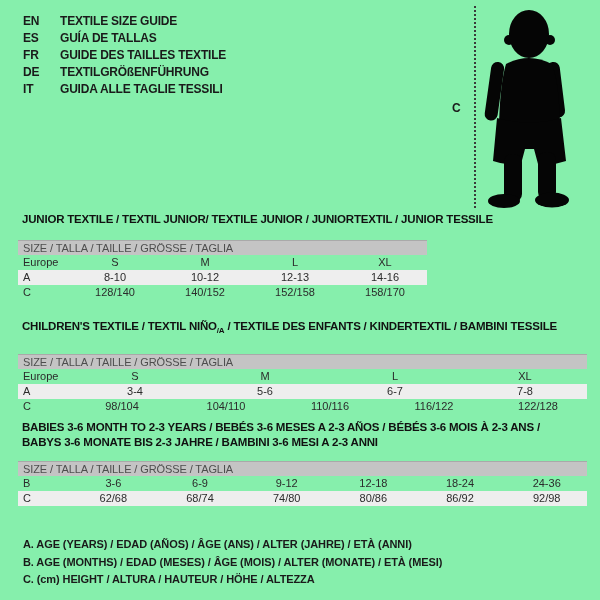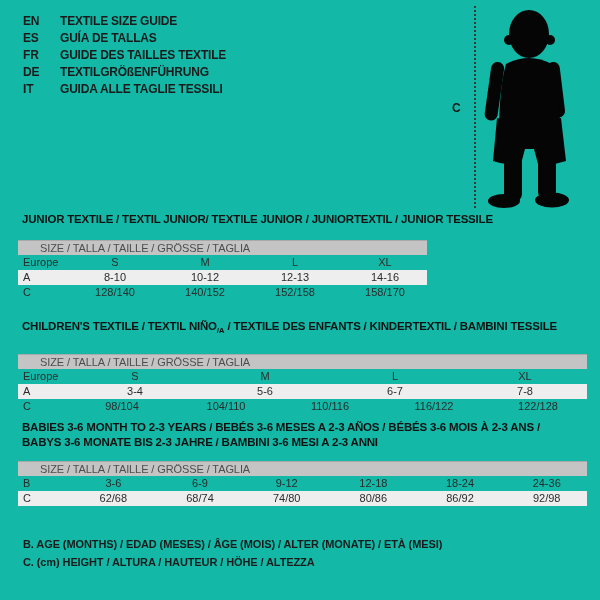--- a/index.html
+++ b/index.html
@@ -1,17 +1,17 @@
 <!DOCTYPE html>
 <html style="--header-bar-bg: #c4c4c4; --header-bar-text: #4d4d4d; --row-shade: #eeeeee; --silhouette: #050505;"><head>
 <meta charset="utf-8">
 <style>
   html,body{margin:0;padding:0;background:#fff;}
   .page{
-    position:relative;width:600px;height:600px;background:#14b8a6;overflow:hidden;
+    position:relative;width:600px;height:600px;background:#86efac;overflow:hidden;
     font-family:"Liberation Sans",sans-serif;color:#1a1a1a;
   }
   
   .lang-list{position:absolute;left:23px;top:13px;}
   .lang-row{display:flex;height:17px;line-height:17px;}
   .lang-code{width:37px;font-weight:bold;font-size:12px;letter-spacing:-0.2px;}
   .lang-label{font-weight:bold;font-size:12px;letter-spacing:-0.2px;white-space:nowrap;}
 
   
   .measure-line{position:absolute;left:474px;top:6px;height:202px;width:0;border-left:2px dotted #3a3a3a;}
@@ -23,21 +23,21 @@
   .sec-junior{top:212px;width:409px;}
   .sec-children{top:319px;width:569px;}
   .sec-babies{top:420px;width:569px;}
   .table-title{font-weight:bold;font-size:11.5px;line-height:14.5px;letter-spacing:-0.2px;margin-left:4px;color:#111;white-space:nowrap;}
   .table-title sub{font-size:8px;}
   .sec-junior .size-bar{margin-top:13px;}
   .sec-children .size-bar{margin-top:15px;}
   .sec-babies .size-bar{margin-top:12px;}
   .size-bar{
     height:14px;line-height:14px;background:var(--header-bar-bg,#c4c4c4);
-    color:var(--header-bar-text,#4d4d4d);font-size:11px;padding-left:22px;
+    color:var(--header-bar-text,#4d4d4d);font-size:11px;padding-left:5px;
     border-top:1px solid #a9a9a9;letter-spacing:-0.1px;
   }
   .t-row{display:flex;height:15px;line-height:15px;font-size:11px;color:#2b2b2b;gap:6px;}
   .t-row.shaded{background:var(--row-shade,#eee);}
   .t-label{width:44px;padding-left:5px;}
   .t-cell{flex:1;text-align:center;}
 
   
   .legend{position:absolute;left:23px;top:536px;}
   .legend-line{font-weight:bold;font-size:11px;line-height:17.5px;letter-spacing:-0.1px;white-space:nowrap;}
@@ -178,17 +178,18 @@
           <span class="t-cell">68/74</span>
           <span class="t-cell">74/80</span>
           <span class="t-cell">80/86</span>
           <span class="t-cell">86/92</span>
           <span class="t-cell">92/98</span>
         </div>
       </div>
   </div>
 
   <div class="legend">
+      <div class="legend-line">A. AGE (YEARS) / EDAD (AÑOS) / ÂGE (ANS) / ALTER (JAHRE) / ETÀ (ANNI)</div>
       <div class="legend-line">B. AGE (MONTHS) / EDAD (MESES) / ÂGE (MOIS) / ALTER (MONATE) / ETÀ (MESI)</div>
       <div class="legend-line">C. (cm) HEIGHT / ALTURA / HAUTEUR / HÖHE / ALTEZZA</div>
     </div>
 
 </div>
 
 </body></html>

